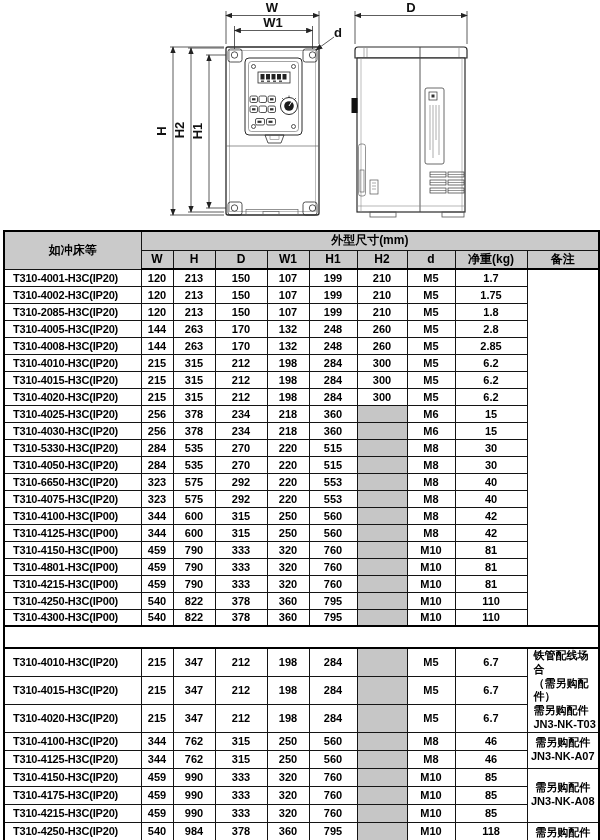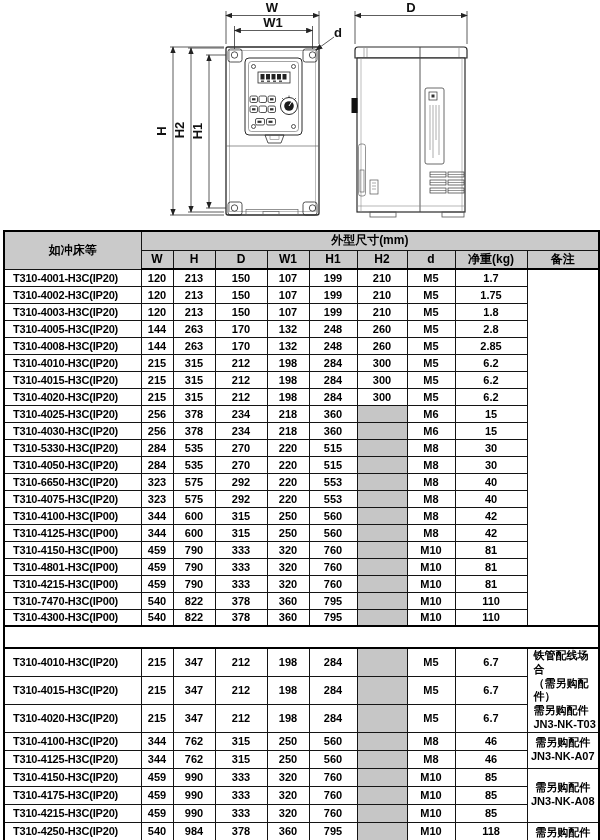--- a/index.html
+++ b/index.html
@@ -273,21 +273,21 @@
             <td class="val">120</td>
             <td class="val">213</td>
             <td class="val">150</td>
             <td class="val">107</td>
             <td class="val">199</td>
             <td class="val">210</td>
             <td class="val">M5</td>
             <td class="val">1.75</td>
           </tr>
           <tr class="r17">
-            <td class="model-cell">T310-4003-H3C(IP20)</td>
+            <td class="model-cell">T310-2085-H3C(IP20)</td>
             <td class="val">120</td>
             <td class="val">213</td>
             <td class="val">150</td>
             <td class="val">107</td>
             <td class="val">199</td>
             <td class="val">210</td>
             <td class="val">M5</td>
             <td class="val">1.8</td>
           </tr>
           <tr class="r17">
@@ -460,21 +460,21 @@
             <td class="val">459</td>
             <td class="val">790</td>
             <td class="val">333</td>
             <td class="val">320</td>
             <td class="val">760</td>
             <td class="val gray"></td>
             <td class="val">M10</td>
             <td class="val">81</td>
           </tr>
           <tr class="r17">
-            <td class="model-cell">T310-7470-H3C(IP00)</td>
+            <td class="model-cell">T310-4250-H3C(IP00)</td>
             <td class="val">540</td>
             <td class="val">822</td>
             <td class="val">378</td>
             <td class="val">360</td>
             <td class="val">795</td>
             <td class="val gray"></td>
             <td class="val">M10</td>
             <td class="val">110</td>
           </tr>
           <tr class="r17">

